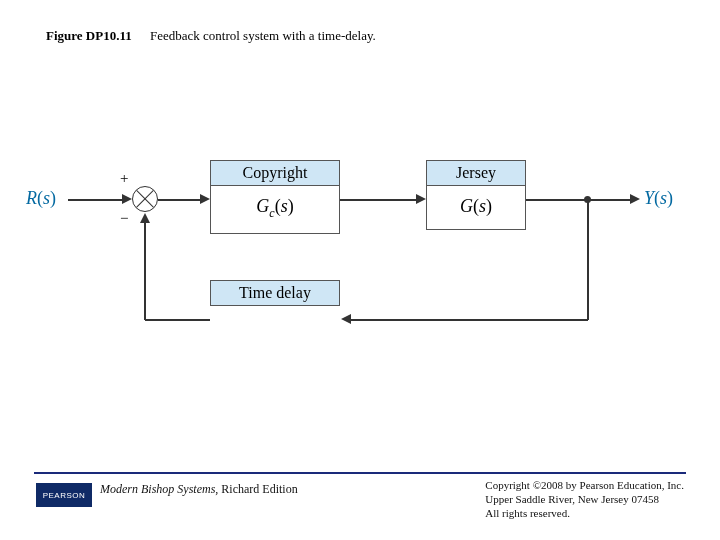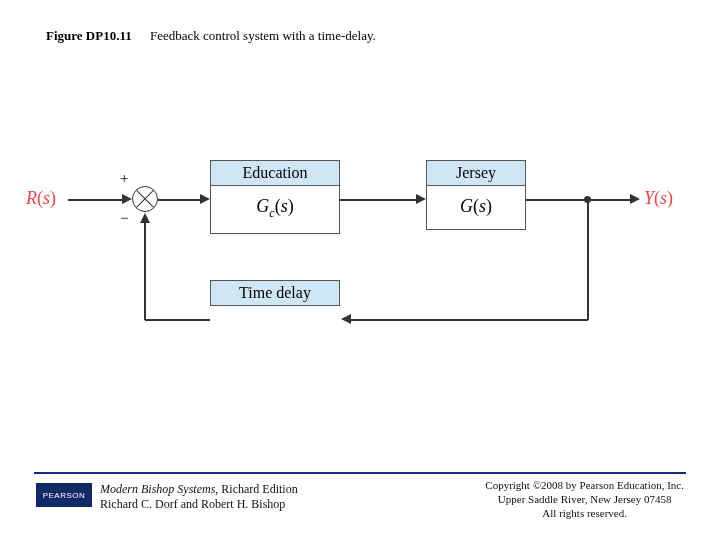--- a/index.html
+++ b/index.html
@@ -77,21 +77,21 @@
     position: absolute;
     font-size: 15px;
     font-family: "Times New Roman", serif;
   }
   .endlabel {
     position: absolute;
     font-size: 18px;
     font-style: italic;
     font-family: "Times New Roman", serif;
   }
-  .endlabel.blue { color: #ef4444; }
+  .endlabel.blue { color: #0369a1; }
   .node {
     position: absolute;
     width: 7px; height: 7px;
     background: #333;
     border-radius: 50%;
   }
   
   .hline { position: absolute; height: 1.5px; background: #333; }
   .vline { position: absolute; width: 1.5px; background: #333; }
   .arrow-r {
@@ -131,21 +131,21 @@
     line-height: 1.25;
     color: #111;
   }
   .footer-left .t1 { font-style: italic; }
   .footer-right {
     position: absolute;
     right: 36px;
     top: 479px;
     font-size: 11px;
     line-height: 1.25;
-    text-align: center;
+    text-align: left;
     color: #111;
   }
   .pearson {
     position: absolute;
     left: 36px;
     top: 483px;
     width: 56px;
     height: 24px;
     background: #0f2a66;
     color: #fff;
@@ -175,21 +175,21 @@
   <div class="arrow-r" style="left:62px; top:54px;"></div>
 
   <div class="sum" style="left:72px; top:46px;"></div>
   <div class="sign" style="left:60px; top:30px;">+</div>
   <div class="sign" style="left:60px; top:70px;">−</div>
 
   <div class="hline" style="left:98px; top:59px; width:44px;"></div>
   <div class="arrow-r" style="left:140px; top:54px;"></div>
 
   <div class="block" style="left:150px; top:20px; width:130px;">
-    <div class="title">Education</div>
+    <div class="title">Copyright</div>
     <div class="body">
       <span>G</span><span class="sub">c</span><span style="font-style:normal">(</span><span>s</span><span style="font-style:normal">)</span>
     </div>
   </div>
 
   <div class="hline" style="left:280px; top:59px; width:78px;"></div>
   <div class="arrow-r" style="left:356px; top:54px;"></div>
 
   <div class="block" style="left:366px; top:20px; width:100px;">
     <div class="title">Jersey</div>
@@ -219,19 +219,18 @@
   <div class="hline" style="left:85px; top:179px; width:65px;"></div>
   <div class="vline" style="left:84px; top:82px; height:98px;"></div>
   <div class="arrow-u" style="left:80px; top:73px;"></div>
 
 </div>
 
 <div class="rule"></div>
 <div class="pearson">PEARSON</div>
 <div class="footer-left">
   <span class="t1">Modern Bishop Systems</span><span>, Richard Edition</span><br>
-  <span>Richard C. Dorf and Robert H. Bishop</span>
 </div>
 <div class="footer-right">
   <span>Copyright ©2008 by Pearson Education, Inc.</span><br>
   <span>Upper Saddle River, New Jersey 07458</span><br>
   <span>All rights reserved.</span>
 </div>
 
 </body></html>

